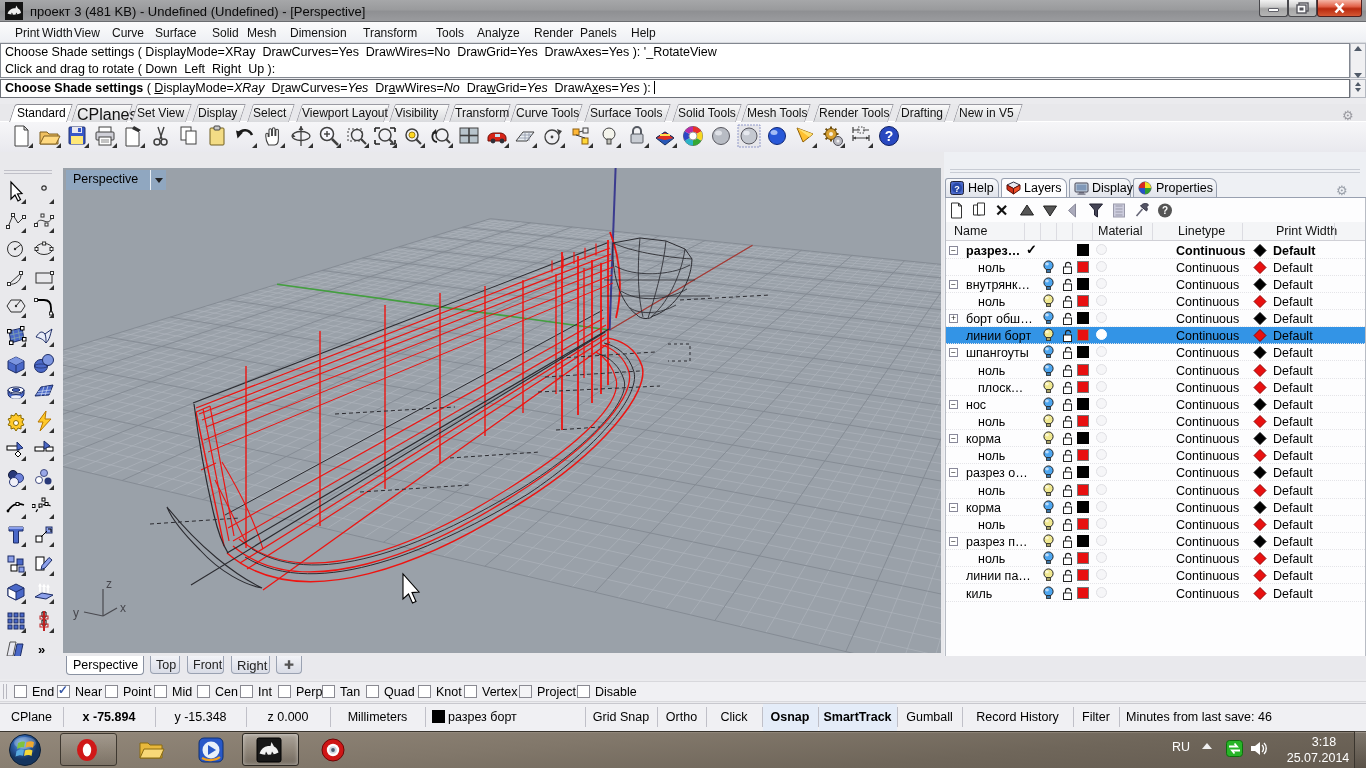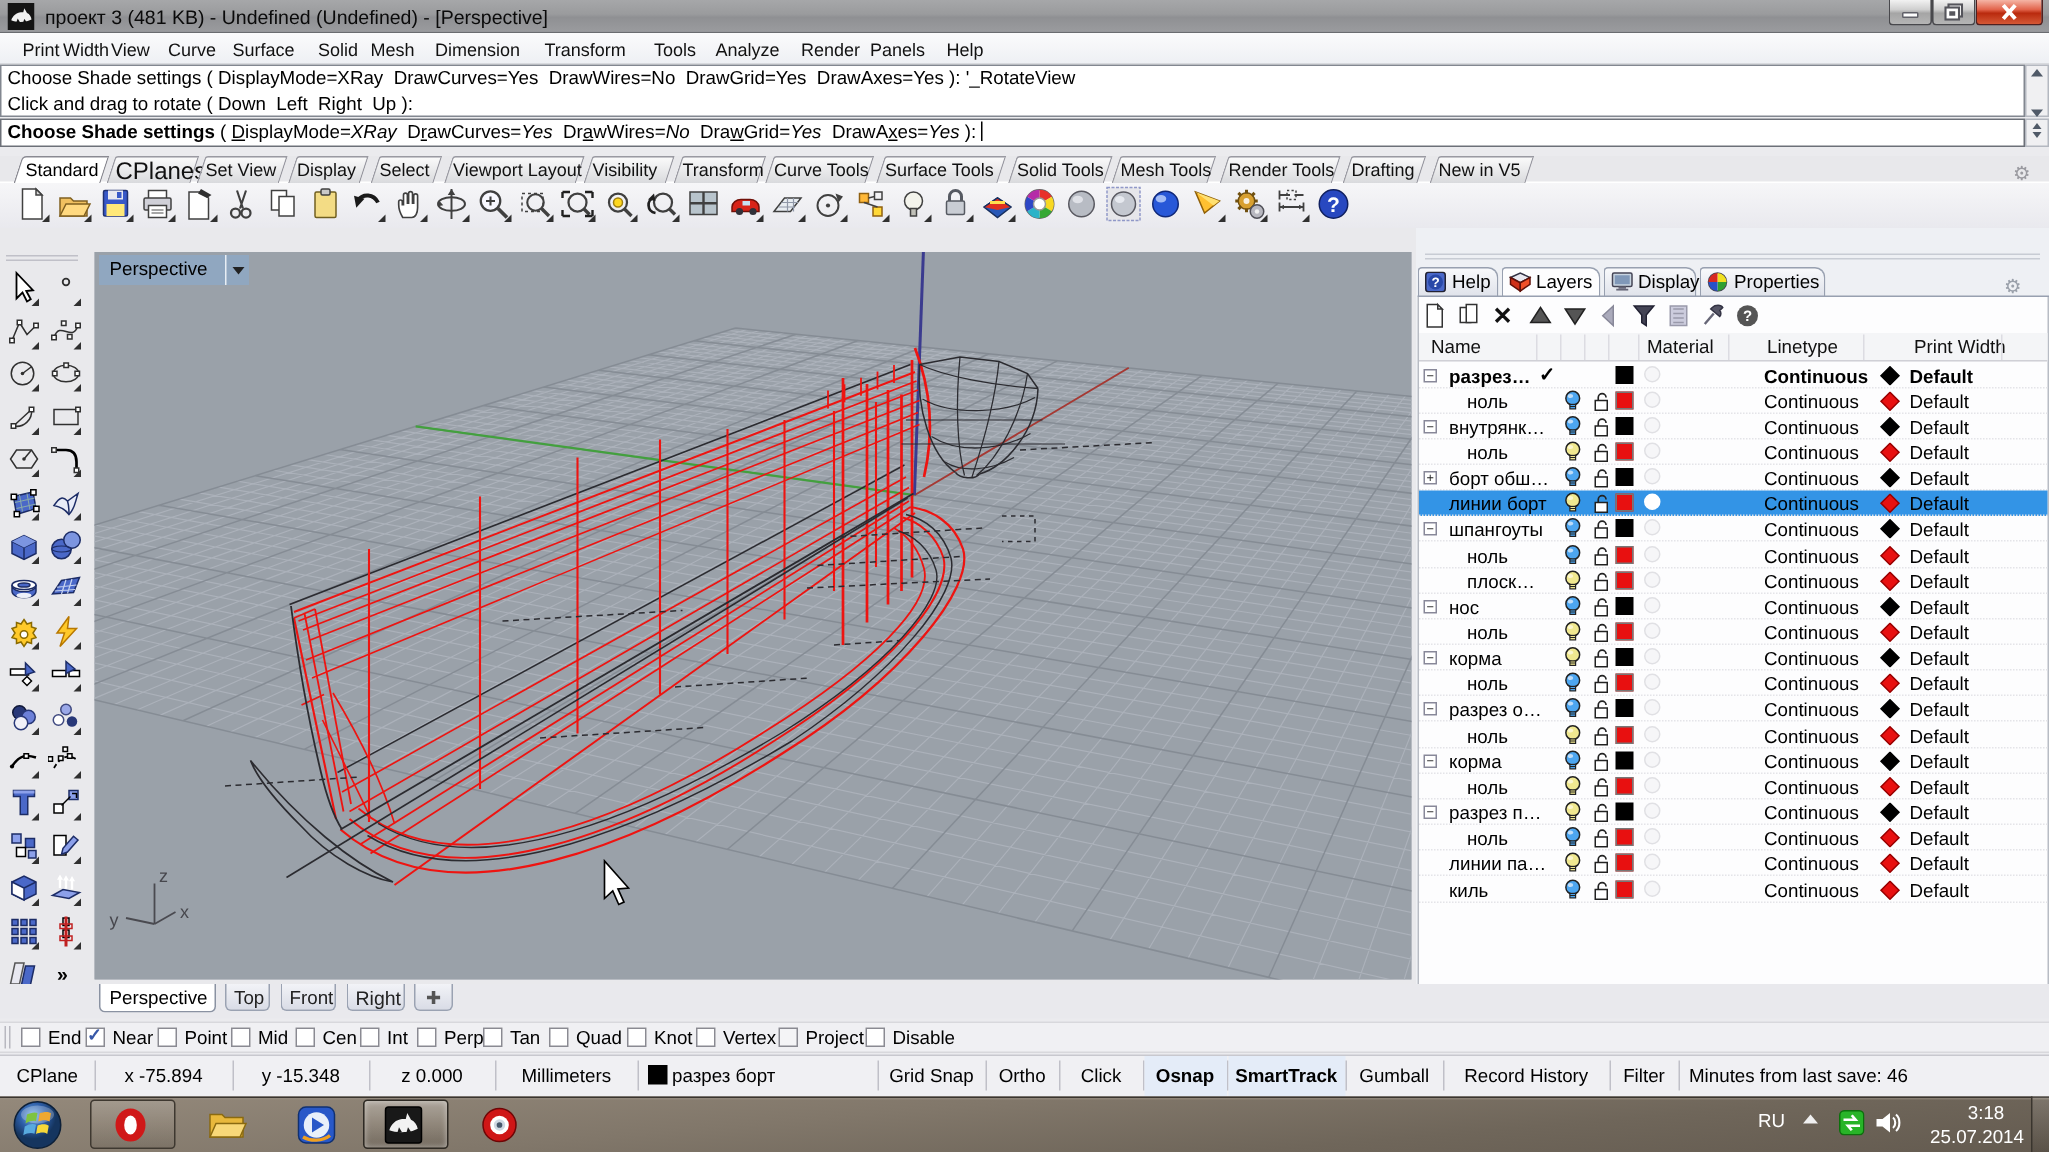--- a/index.html
+++ b/index.html
@@ -1138,21 +1138,21 @@
 <div class="abs" style="left:436px;top:685px;font-size:12.5px;color:#000">Knot</div>
 <div class="abs" style="left:464px;top:685px;width:13px;height:13px;background:#fff;border:1px solid #8a8a92"></div>
 <div class="abs" style="left:482px;top:685px;font-size:12.5px;color:#000">Vertex</div>
 <div class="abs" style="left:519px;top:685px;width:13px;height:13px;background:#f4f4f6;border:1px solid #8a8a92"></div>
 <div class="abs" style="left:537px;top:685px;font-size:12.5px;color:#000">Project</div>
 <div class="abs" style="left:577px;top:685px;width:13px;height:13px;background:#fff;border:1px solid #8a8a92"></div>
 <div class="abs" style="left:595px;top:685px;font-size:12.5px;color:#000">Disable</div>
 <div class="abs" style="left:0;top:703px;width:1366px;height:28px;background:#f0f0f3;border-top:1px solid #c8c8ce"></div>
 <div class="abs" style="left:0px;top:710px;width:63px;text-align:center;font-size:12.5px;font-weight:normal;color:#000">CPlane</div>
 <div class="abs" style="left:63px;top:707px;width:1px;height:20px;background:#c0c0c8"></div>
-<div class="abs" style="left:63px;top:710px;width:92px;text-align:center;font-size:12.5px;font-weight:normal;color:#000">x -75.894</div>
+<div class="abs" style="left:63px;top:710px;width:92px;text-align:center;font-size:12.5px;font-weight:bold;color:#000">x -75.894</div>
 <div class="abs" style="left:155px;top:707px;width:1px;height:20px;background:#c0c0c8"></div>
 <div class="abs" style="left:155px;top:710px;width:91px;text-align:center;font-size:12.5px;font-weight:normal;color:#000">y -15.348</div>
 <div class="abs" style="left:246px;top:707px;width:1px;height:20px;background:#c0c0c8"></div>
 <div class="abs" style="left:246px;top:710px;width:84px;text-align:center;font-size:12.5px;font-weight:normal;color:#000">z 0.000</div>
 <div class="abs" style="left:330px;top:707px;width:1px;height:20px;background:#c0c0c8"></div>
 <div class="abs" style="left:330px;top:710px;width:95px;text-align:center;font-size:12.5px;font-weight:normal;color:#000">Millimeters</div>
 <div class="abs" style="left:425px;top:707px;width:1px;height:20px;background:#c0c0c8"></div>
 <div class="abs" style="left:432px;top:710px;width:13px;height:13px;background:#000"></div>
 <div class="abs" style="left:448px;top:710px;font-size:12.5px;color:#000">разрез борт</div>
 <div class="abs" style="left:585px;top:707px;width:1px;height:20px;background:#c0c0c8"></div>

